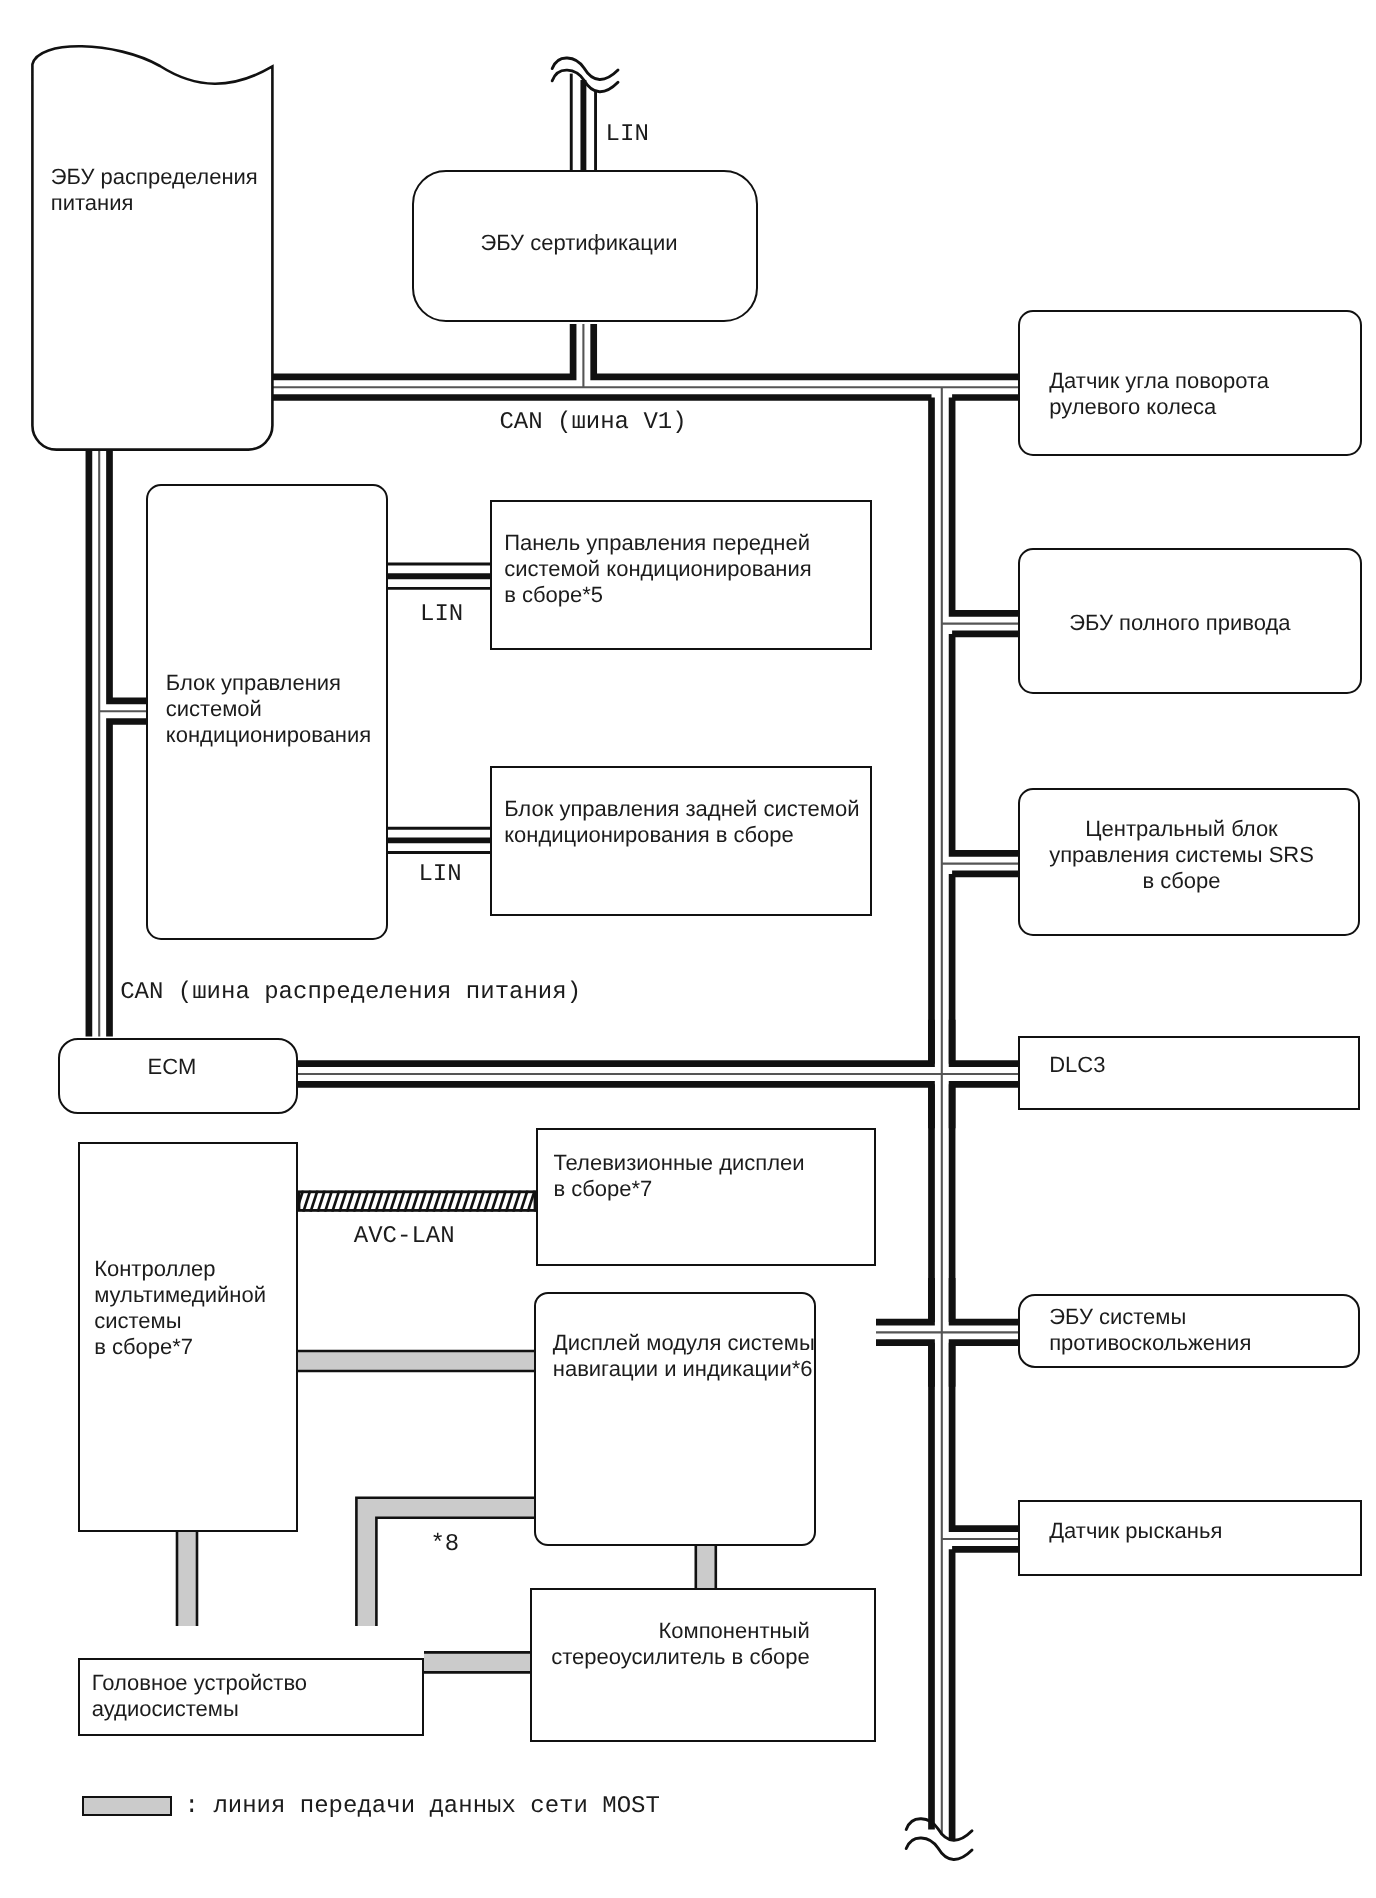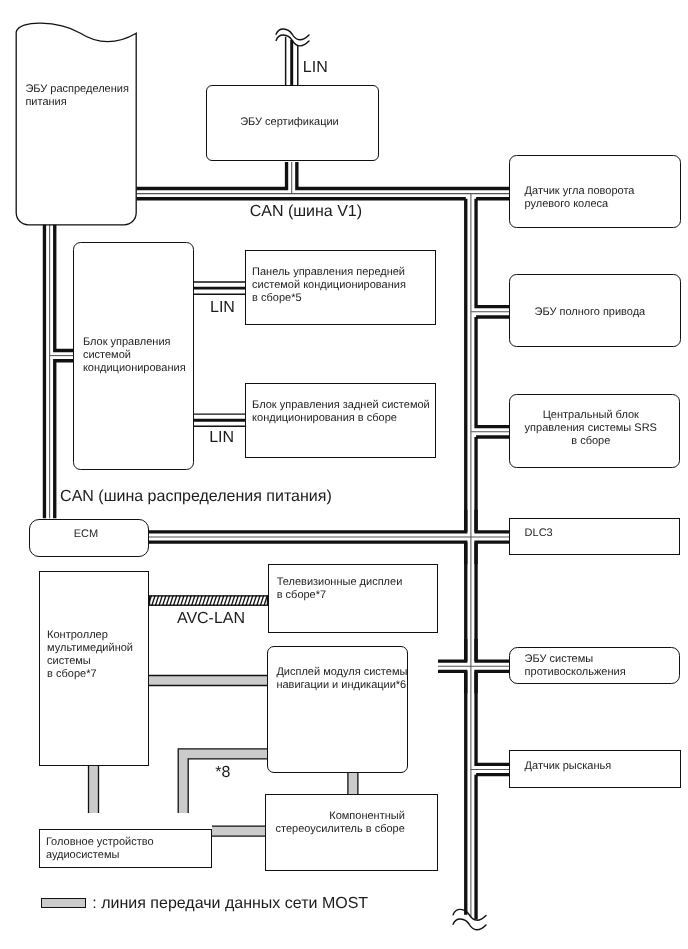--- a/index.html
+++ b/index.html
@@ -5,21 +5,21 @@
 <style>
   html,body{margin:0;padding:0;background:#ffffff;}
   #page{position:relative;width:688px;height:949px;background:#ffffff;
         -webkit-font-smoothing:antialiased;text-rendering:geometricPrecision;
         font-family:"Liberation Sans",sans-serif;color:#1c1c1c;overflow:hidden;}
   #wires{position:absolute;left:0;top:0;}
   .node{position:absolute;box-sizing:border-box;background:#ffffff;border:1.3px solid #111111;}
   .node.rnd{border-radius:7.5px;}
   .node.torn{border:none;background:transparent;}
   .cap{position:absolute;font-size:11px;line-height:13px;white-space:pre;color:#1c1c1c;}
-  .flabel{position:absolute;font-size:16px;line-height:13px;white-space:pre;color:#1c1c1c;}
+  .flabel{position:absolute;font-size:12px;line-height:13px;white-space:pre;color:#1c1c1c;font-family:Liberation Mono, monospace;}
   .legend-swatch{position:absolute;box-sizing:border-box;}
 </style>
 </head>
 <body>
 <div id="page">
   <svg id="wires" width="688" height="949">
       <defs>
         <clipPath id="avcClip">
           <rect x="148.8" y="595.2" width="119.39999999999998" height="10.699999999999932"></rect>
         </clipPath>
@@ -130,21 +130,21 @@
         <path d="M274.7400000000002 605.9 L278.2400000000002 595.2" stroke="#111111" stroke-width="1.35"></path>
       </g>
       <rect x="149.5" y="595.9000000000001" width="117.99999999999997" height="9.299999999999931" fill="none" stroke="#111111" stroke-width="1.4"></rect>
       <path d="M16.2 32.2 C 19 19.5 58 20.5 80 33.0 C 98 44.5 116 45 136.2 33.2 L136.2 212.8 A12 12 0 0 1 124.19999999999999 224.8 L28.2 224.8 A12 12 0 0 1 16.2 212.8 Z" fill="#fff" stroke="#111111" stroke-width="1.3" stroke-linecap="butt" stroke-linejoin="miter"></path>
     </svg>
   <div id="nodes">
       <div class="node torn" style="left: 16px; top: 22px; width: 120.6px; height: 201.5px;">
         <div class="cap" style="left: 9.4px; top: 61.2px;">ЭБУ распределения
 питания</div>
       </div>
-      <div class="node rnd" style="left: 206.1px; top: 84.9px; width: 172.8px; height: 76.5px; border-radius: 6px;">
+      <div class="node rnd" style="left: 206.1px; top: 84.9px; width: 172.8px; height: 76.5px; border-radius: 17px;">
         <div class="cap" style="left: 33.1px; top: 30.5px;">ЭБУ сертификации</div>
       </div>
       <div class="node rnd" style="left: 73.4px; top: 241.5px; width: 121px; height: 228.8px; border-radius: 7.5px;">
         <div class="cap" style="left: 8.5px; top: 93.1px;">Блок управления
 системой
 кондиционирования</div>
       </div>
       <div class="node" style="left: 244.9px; top: 250.3px; width: 190.8px; height: 74.9px;">
         <div class="cap" style="left: 6.2px; top: 14.7px;">Панель управления передней
 системой кондиционирования

